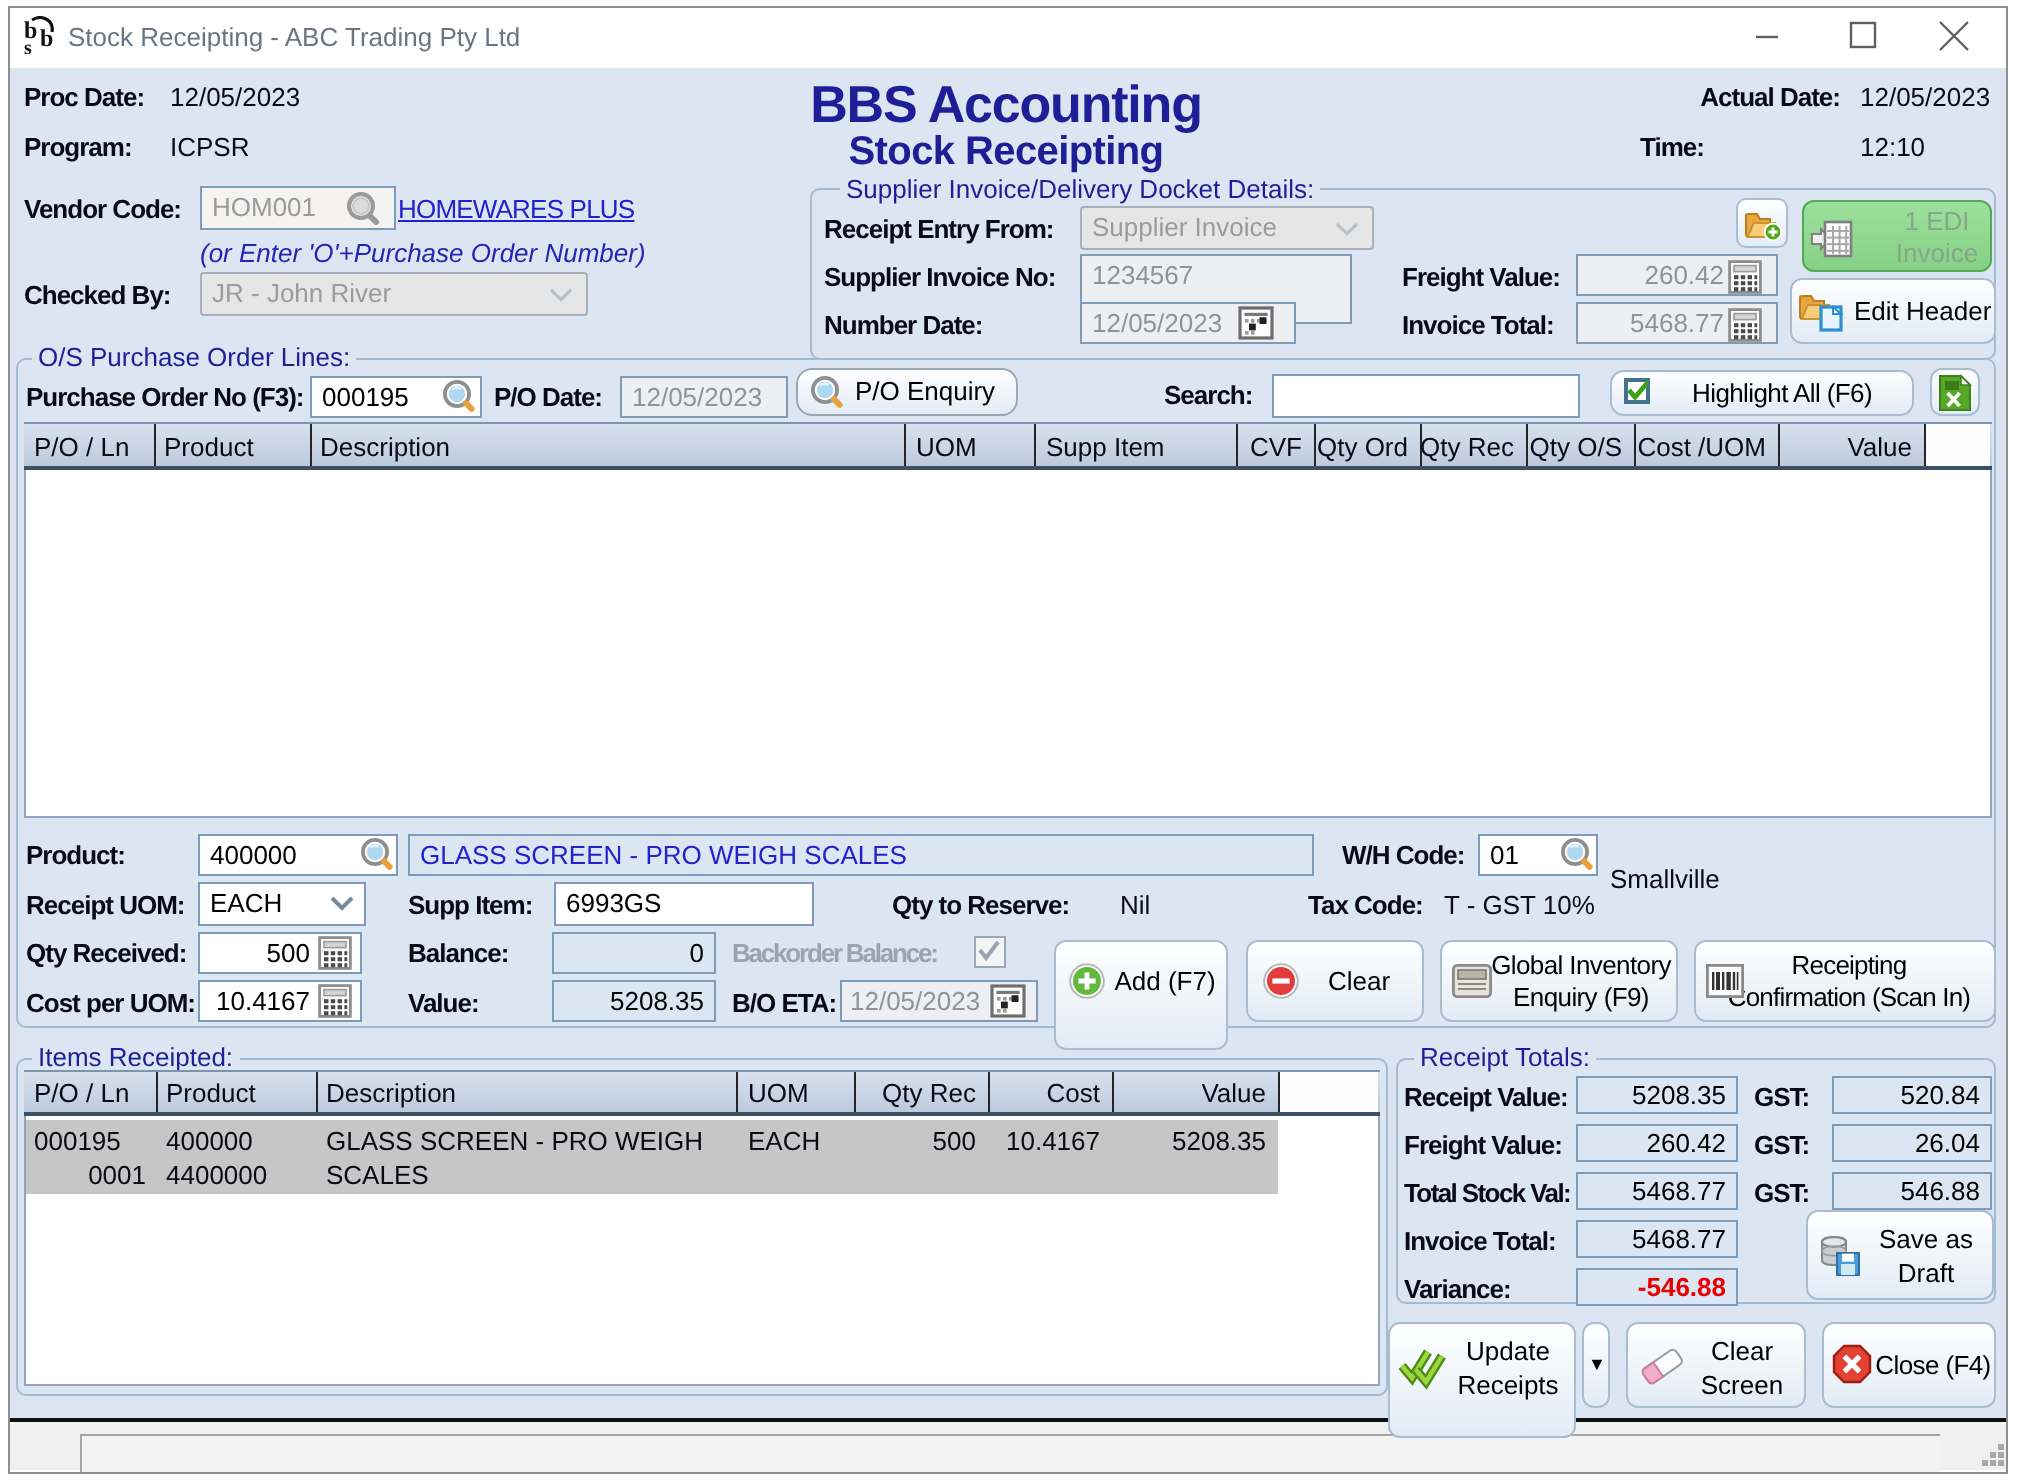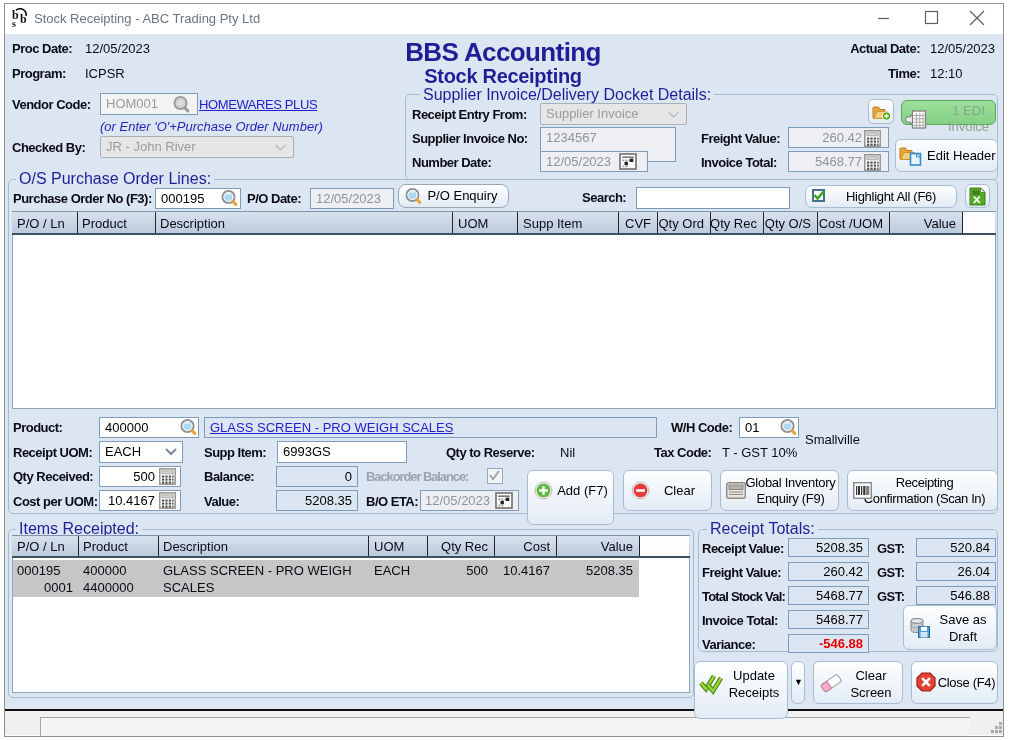--- a/index.html
+++ b/index.html
@@ -5,21 +5,21 @@
 body{width:1009px;height:740px;position:relative;background:#fff;font-family:"Liberation Sans",sans-serif;overflow:hidden}
 .a{position:absolute;font-size:13px;line-height:15px;color:#0a0a14;white-space:nowrap}
 .lb{font-weight:bold;letter-spacing:-0.5px}
 .nv{color:#1e1e96}
 .inp{position:absolute;background:#fff;border:1px solid #7c9cba;box-sizing:border-box;font-size:13px;line-height:19px;padding:0 5px;color:#000;white-space:nowrap;overflow:hidden}
 .dis{background:#edeff2;color:#8f939b}
 .ddl{background:#e6e6e6;color:#9b9b9b;border:1px solid #a6b0ba;border-radius:2px}
 .ro{background:#dce6f2;color:#000}
 .rt{text-align:right}
 .fs{position:absolute;border:1px solid #a3bcd2;border-radius:5px;box-sizing:border-box}
-.lg{position:absolute;background:#dce6f2;color:#1e1e96;font-size:16px;line-height:14px;padding:0 3px;white-space:nowrap}
+.lg{position:absolute;background:#dce6f2;color:#1e1e96;font-size:13px;line-height:14px;padding:0 3px;white-space:nowrap}
 .btn{position:absolute;background:linear-gradient(#feffff,#e2ebf5);border:1px solid #a9bdd1;border-radius:6px;box-sizing:border-box;color:#000;font-size:13px;text-align:center}
 .ic{position:absolute}
 .calc{width:18px;height:17px}
 .mag{width:19px;height:19px}
 .sep{position:absolute;width:1px;background:#252525}
 </style></head>
 <body>
 <svg width="0" height="0" style="position:absolute">
  <defs>
   <g id="calcic">
@@ -82,21 +82,21 @@
 </div>
 <div id="header">
  <div class="a lb" style="left:12px;top:41px">Proc Date:</div>
  <div class="a" style="left:85px;top:41px">12/05/2023</div>
  <div class="a lb" style="left:12px;top:66px">Program:</div>
  <div class="a" style="left:85px;top:66px">ICPSR</div>
  <div class="a lb nv" style="left:403px;top:39px;width:200px;text-align:center;font-size:26px;line-height:26px;letter-spacing:-0.6px">BBS Accounting</div>
  <div class="a lb nv" style="left:403px;top:66px;width:200px;text-align:center;font-size:20px;line-height:21px;letter-spacing:-0.3px">Stock Receipting</div>
  <div class="a lb" style="left:820px;top:41px;width:100px;text-align:right">Actual Date:</div>
  <div class="a" style="left:930px;top:41px">12/05/2023</div>
- <div class="a lb" style="left:820px;top:66px;width:100px;text-align:right">Time:</div>
+ <div class="a lb" style="left:820px;top:66px;width:100px;">Time:</div>
  <div class="a" style="left:930px;top:66px">12:10</div>
  <div class="a lb" style="left:12px;top:97px">Vendor Code:</div>
  <div class="inp" style="left:100px;top:93px;width:98px;height:22px;background:#f4f3f1;color:#9b9b9b;line-height:20px">HOM001</div>
  <svg class="ic" style="left:172px;top:95px" width="19" height="19" viewBox="0 0 19 19">
   <circle cx="8.5" cy="8" r="6" fill="#e8e8e8" stroke="#9a9a9a" stroke-width="2"></circle>
   <circle cx="8.5" cy="8" r="4" fill="#dcdcdc" stroke="#c8c8c8" stroke-width="1"></circle>
   <line x1="13" y1="13" x2="16" y2="16" stroke="#9a9a9a" stroke-width="3" stroke-linecap="round"></line>
  </svg>
  <div class="a" style="left:199px;top:97px;color:#2222cc;text-decoration:underline;letter-spacing:-0.4px">HOMEWARES PLUS</div>
  <div class="a" style="left:100px;top:119px;color:#2525b5;font-style:italic">(or Enter 'O'+Purchase Order Number)</div>
@@ -142,21 +142,21 @@
  <svg class="ic calc" style="left:864px;top:154px">
       <use href="#calcic"></use>
     </svg>
  <div class="btn" style="left:868px;top:99px;width:26px;height:25px;border-radius:5px"></div>
  <svg class="ic" style="left:872px;top:103px" width="20" height="18" viewBox="0 0 20 18">
   <path d="M1 4.5 L1 14 Q1 15.5 2.5 15.5 L13 15.5 L13 6.5 L8 6.5 L6.5 4 L2.5 4 Q1 4 1 4.5 Z" fill="#eaa53e" stroke="#b97f1d" stroke-width="1"></path>
   <path d="M2 15.5 L4.8 8.5 L15.5 8.5 L12.8 15.5 Z" fill="#f7cd79" stroke="#c8952e" stroke-width="1"></path>
   <circle cx="14.5" cy="13" r="4.2" fill="#52a816" stroke="#fff" stroke-width="1"></circle>
   <path d="M14.5 10.8 L14.5 15.2 M12.3 13 L16.7 13" stroke="#fff" stroke-width="1.4"></path>
  </svg>
- <div class="btn" style="left:901px;top:100px;width:95px;height:25px;background:linear-gradient(#9ce09c,#86d086);border:1px solid #55a855;border-radius:6px;color:#87a589;line-height:16px;padding:2px 0 0 40px">1 EDI<br>Invoice</div>
+ <div class="btn" style="left:901px;top:100px;width:95px;height:36px;background:linear-gradient(#9ce09c,#86d086);border:1px solid #55a855;border-radius:6px;color:#87a589;line-height:16px;padding:2px 0 0 40px">1 EDI<br>Invoice</div>
  <svg class="ic" style="left:905px;top:110px" width="22" height="19" viewBox="0 0 22 19">
   <path d="M1 7 L5.5 7 L5.5 4.5 L10 9.5 L5.5 14.5 L5.5 12 L1 12 Z" fill="#f0f0f0" stroke="#808080" stroke-width="1"></path>
   <rect x="7.5" y="1" width="13" height="17" fill="#fdfdfd" stroke="#808080" stroke-width="1.3"></rect>
   <g stroke="#a8a8a8" stroke-width="1">
         <line x1="8.5" y1="5.5" x2="19.5" y2="5.5"></line>
         <line x1="8.5" y1="8.8" x2="19.5" y2="8.8"></line>
         <line x1="8.5" y1="12.1" x2="19.5" y2="12.1"></line>
         <line x1="8.5" y1="15.4" x2="19.5" y2="15.4"></line>
         <line x1="11.5" y1="3" x2="11.5" y2="17"></line>
         <line x1="14.8" y1="3" x2="14.8" y2="17"></line>
@@ -227,21 +227,21 @@
   <div class="a rt" style="left:813px;top:216px;width:70px">Cost /UOM</div>
   <div class="a rt" style="left:886px;top:216px;width:70px">Value</div>
  </div>
 </div>
 <div id="midsec">
  <div class="a lb" style="left:13px;top:420px">Product:</div>
  <div class="inp" style="left:99px;top:417px;width:100px;height:21px">400000</div>
  <svg class="ic mag" style="left:179px;top:418px">
       <use href="#magic"></use>
     </svg>
- <div class="inp" style="left:204px;top:417px;width:453px;height:21px;background:#dce6f2"><span style="color:#2222cc;text-decoration:underline">GLASS SCREEN - PRO WEIGH SCALES</span></div>
+ <div class="inp" style="left:204px;top:417px;width:453px;height:21px;background:#dce6f2"><span style="color:#2222cc;">GLASS SCREEN - PRO WEIGH SCALES</span></div>
  <div class="a lb" style="left:671px;top:420px">W/H Code:</div>
  <div class="inp" style="left:739px;top:417px;width:60px;height:21px">01</div>
  <svg class="ic mag" style="left:779px;top:418px">
       <use href="#magic"></use>
     </svg>
  <div class="a" style="left:805px;top:432px">Smallville</div>
  <div class="a lb" style="left:13px;top:445px">Receipt UOM:</div>
  <div class="inp" style="left:99px;top:441px;width:84px;height:22px;line-height:20px">EACH</div>
  <svg class="ic" style="left:164px;top:448px" width="14" height="8" viewBox="0 0 14 8">
   <path d="M2 1 L7 6 L12 1" fill="none" stroke="#7a8a98" stroke-width="2"></path>

